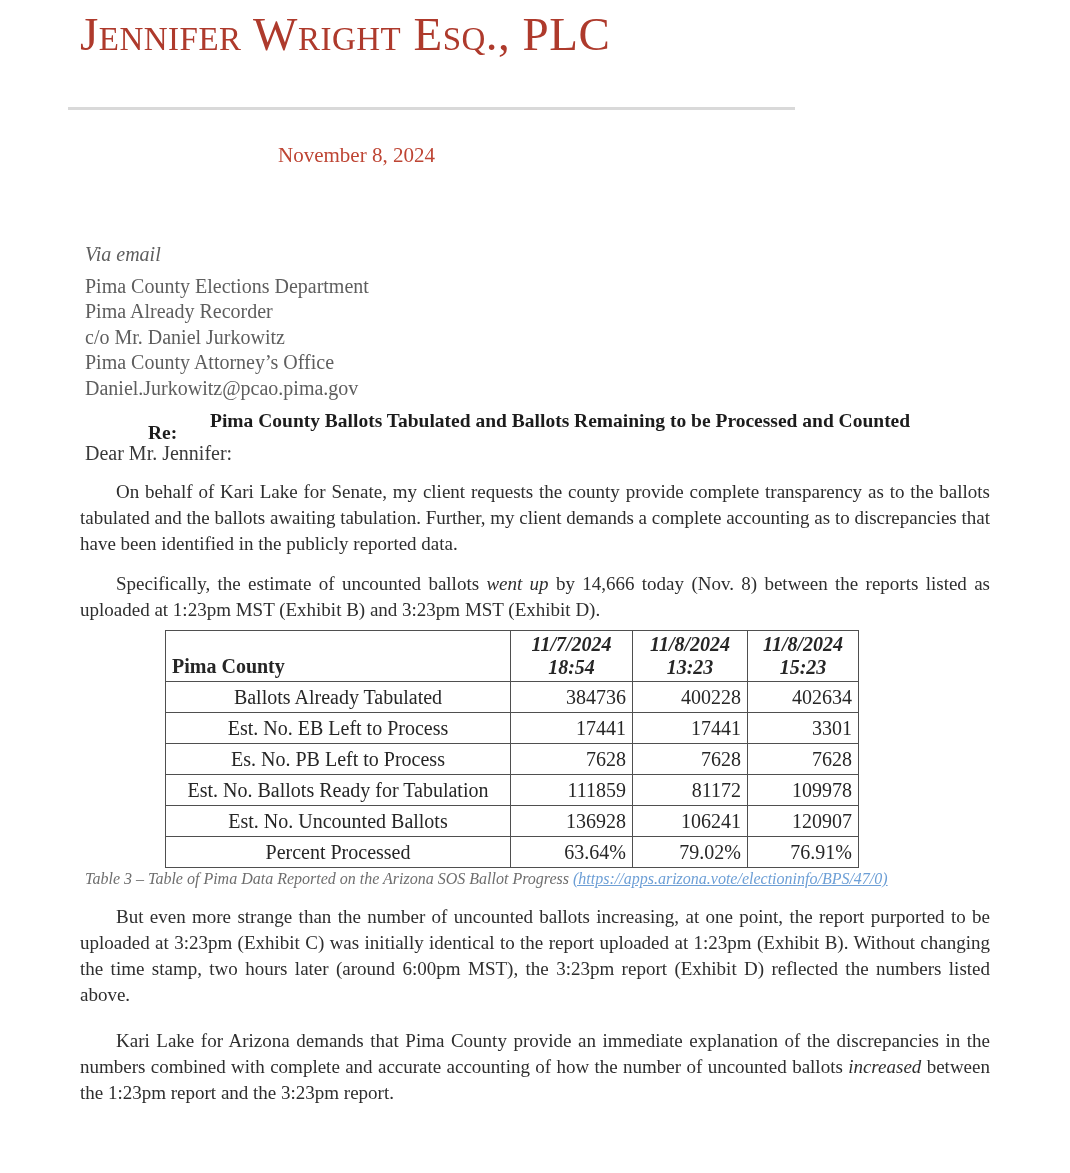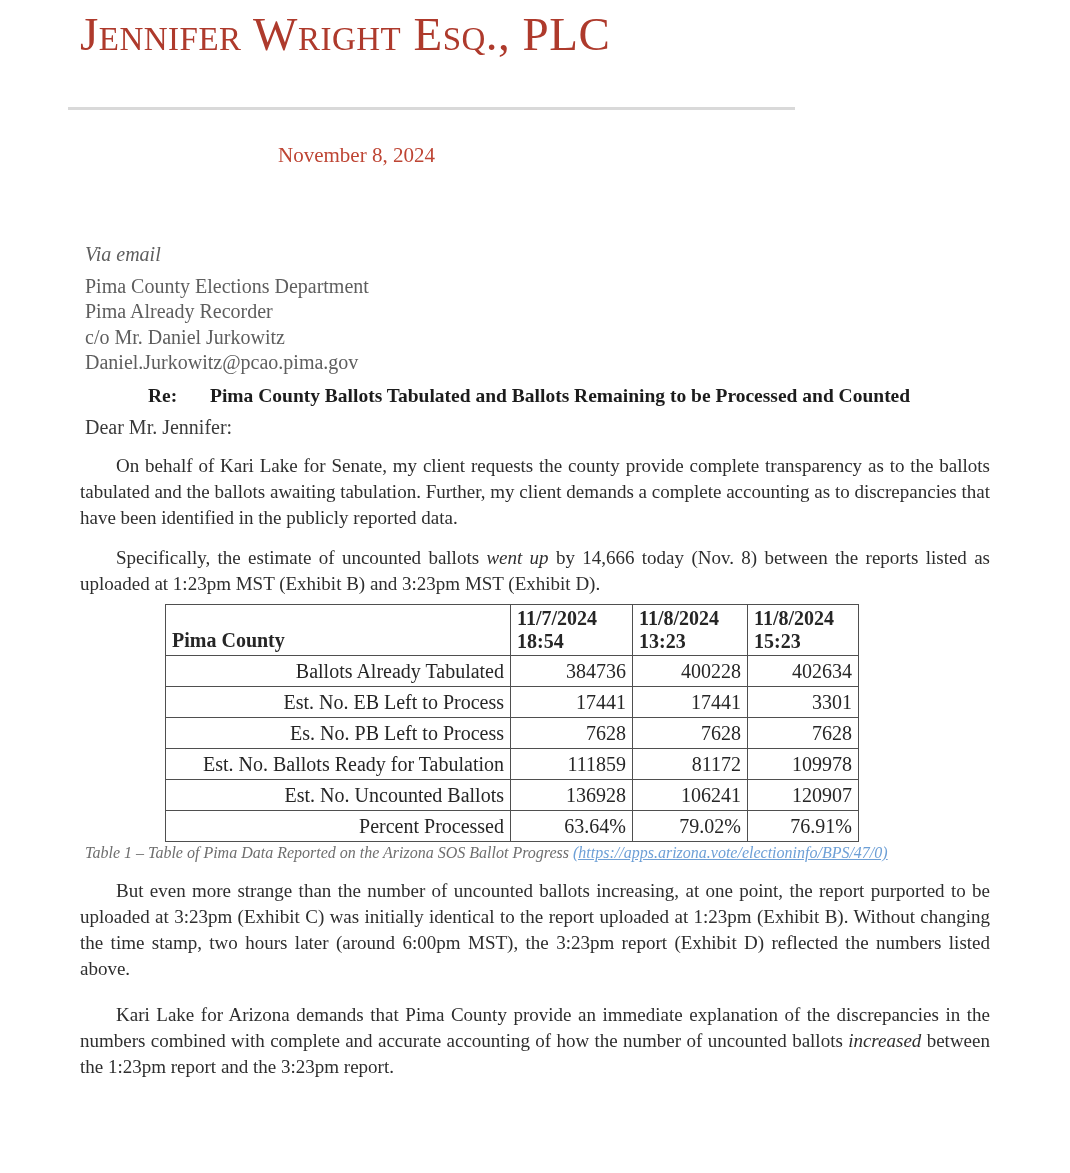--- a/index.html
+++ b/index.html
@@ -57,21 +57,21 @@
   }
   .re-block{
     position:relative;
     margin:8px 0 0 0;
     padding-left:130px;
     max-width:712px;
     font-weight:bold;
     font-size:19.5px;line-height:23.5px;
     color:#1c1c1c;
   }
-  .re-label{position:absolute;left:68px;top:0;}
+  .re-label{position:absolute;left:68px;top:12px;}
   .salutation{
     margin:8px 0 0 5px;
     font-size:20px;line-height:24px;
     color:#3a3a3a;
   }
   .body-p{
     margin:14px 0 0 0;
     font-size:19px;line-height:26px;
     text-align:justify;
     text-indent:36px;
@@ -96,25 +96,25 @@
   }
   table.ballots col.c-label{width:345px;}
   table.ballots col.c1{width:122px;}
   table.ballots col.c2{width:115px;}
   table.ballots col.c3{width:111px;}
   th.corner{
     text-align:left;vertical-align:bottom;
     font-weight:bold;height:42px;
   }
   th.datecol{
-    text-align:left;vertical-align:top;
-    font-weight:bold;padding-right:10px;
+    text-align:center;vertical-align:top;
+    font-weight:bold;padding-right:10px;font-style:italic;
   }
   th.datecol div{line-height:23px;}
-  td.lbl{text-align:right;}
+  td.lbl{text-align:center;}
   td.num{text-align:right;padding-right:10px;}
   .caption{
     margin:1px 0 0 5px;
     font-size:16px;line-height:20px;
     font-style:italic;
     color:var(--caption-text);
     white-space:nowrap;
   }
   .cap-link{
     color:var(--link-blue);
@@ -131,20 +131,21 @@
   <div class="rule"></div>
 
   <div class="date-line">November 8, 2024</div>
 
   <div class="via-line">Via email</div>
 
   <div class="addr">
     <div>Pima County Elections Department</div>
     <div>Pima Already Recorder</div>
     <div>c/o Mr. Daniel Jurkowitz</div>
+    <div>Pima County Attorney’s Office</div>
     <div>Daniel.Jurkowitz@pcao.pima.gov</div>
   </div>
 
   <div class="re-block">
     <span class="re-label">Re:</span>
     <span>Pima County Ballots Tabulated and Ballots Remaining to be Processed and Counted</span>
   </div>
 
   <div class="salutation">Dear Mr. Jennifer:</div>
 
@@ -209,19 +210,19 @@
       </tr>
       <tr>
         <td class="lbl">Percent Processed</td>
         <td class="num">63.64%</td>
         <td class="num">79.02%</td>
         <td class="num">76.91%</td>
       </tr>
     </tbody>
   </table>
 
-  <div class="caption"><span>Table 1 – Table of Pima Data Reported on the Arizona SOS Ballot Progress </span><a class="cap-link">(https://apps.arizona.vote/electioninfo/BPS/47/0)</a></div>
+  <div class="caption"><span>Table 3 – Table of Pima Data Reported on the Arizona SOS Ballot Progress </span><a class="cap-link">(https://apps.arizona.vote/electioninfo/BPS/47/0)</a></div>
 
   <p class="body-p m3">But even more strange than the number of uncounted ballots increasing, at one point, the report purported to be uploaded at 3:23pm (Exhibit C) was initially identical to the report uploaded at 1:23pm (Exhibit B). Without changing the time stamp, two hours later (around 6:00pm MST), the 3:23pm report (Exhibit D) reflected the numbers listed above.</p>
 
   <p class="body-p m4"><span>Kari Lake for Arizona demands that Pima County provide an immediate explanation of the discrepancies in the numbers combined with complete and accurate accounting of how the number of uncounted ballots </span><em>increased</em><span> between the 1:23pm report and the 3:23pm report.</span></p>
 
 </div>
 
 </body></html>

